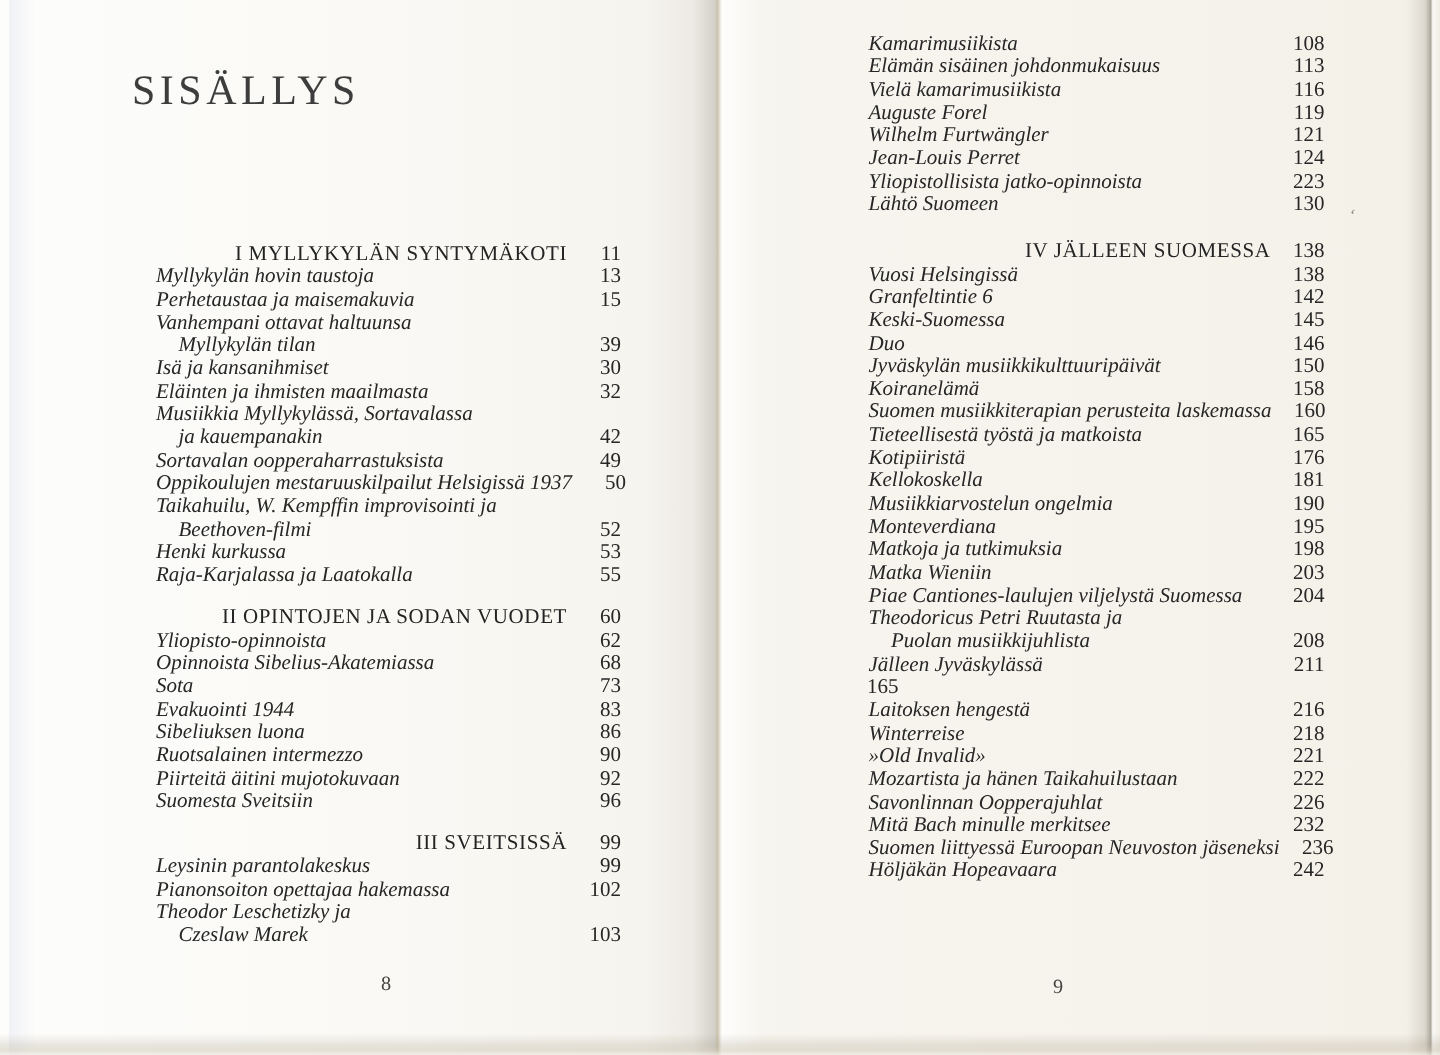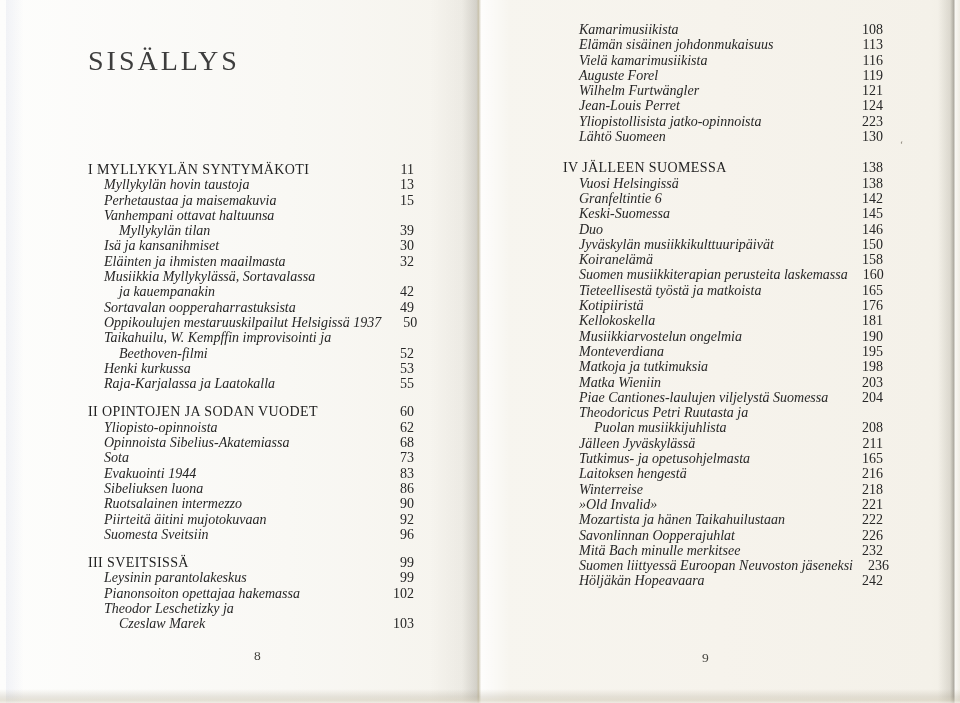--- a/index.html
+++ b/index.html
@@ -55,21 +55,21 @@
   }
   .toc-left{left:88px;top:162px;width:326px;}
   .toc-right{left:563px;top:22px;width:320px;}
   .toc-group + .toc-group{margin-top:13px;}
   .toc-right .toc-group + .toc-group{margin-top:16px;}
   .toc-row{display:flex;justify-content:space-between;align-items:baseline;height:15.3px;white-space:nowrap;}
   .toc-row .lbl{overflow:visible;}
   .toc-row .num{font-style:normal;text-align:right;min-width:30px;padding-left:6px;}
   .toc-row.header .lbl{font-style:normal;letter-spacing:0.4px;color:#232323;}
   .toc-row.item .lbl{font-style:italic;}
-  .ind0{padding-left:0;}
+  .ind0{padding-left:0;justify-content:flex-end;}
   .ind1 .lbl{padding-left:16px;}
   .ind2 .lbl{padding-left:31px;}
   .folio{
     position:absolute;font-size:13.5px;color:#45443f;font-style:normal;
   }
   .folio-left{left:254px;top:648px;}
   .folio-right{left:702px;top:650px;}
   .pen-mark{
     position:absolute;left:899px;top:138px;
     color:#8a8478;font-size:11px;font-style:italic;transform:rotate(8deg);
@@ -316,21 +316,20 @@
         </div>
         <div class="toc-row item ind2">
           <span class="lbl">Puolan musiikkijuhlista</span>
           <span class="num">208</span>
         </div>
         <div class="toc-row item ind1">
           <span class="lbl">Jälleen Jyväskylässä</span>
           <span class="num">211</span>
         </div>
         <div class="toc-row item ind1">
-          <span class="lbl">Tutkimus- ja opetusohjelmasta</span>
           <span class="num">165</span>
         </div>
         <div class="toc-row item ind1">
           <span class="lbl">Laitoksen hengestä</span>
           <span class="num">216</span>
         </div>
         <div class="toc-row item ind1">
           <span class="lbl">Winterreise</span>
           <span class="num">218</span>
         </div>

